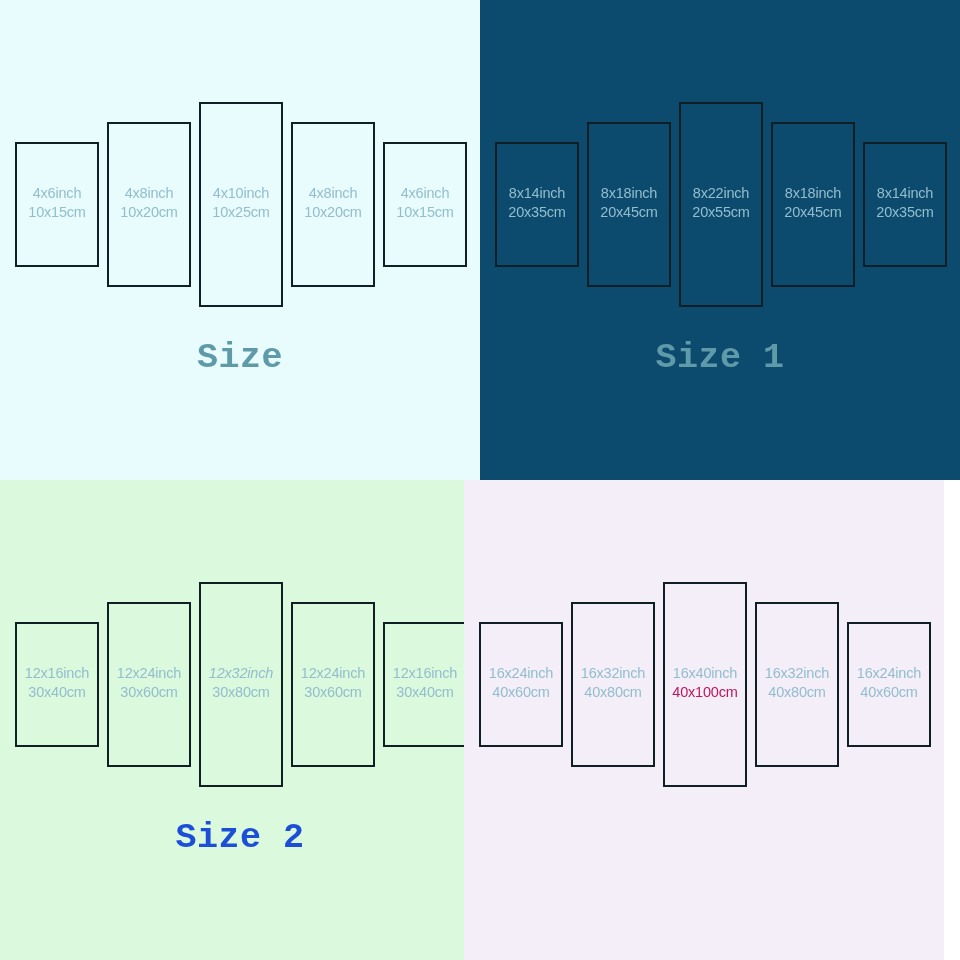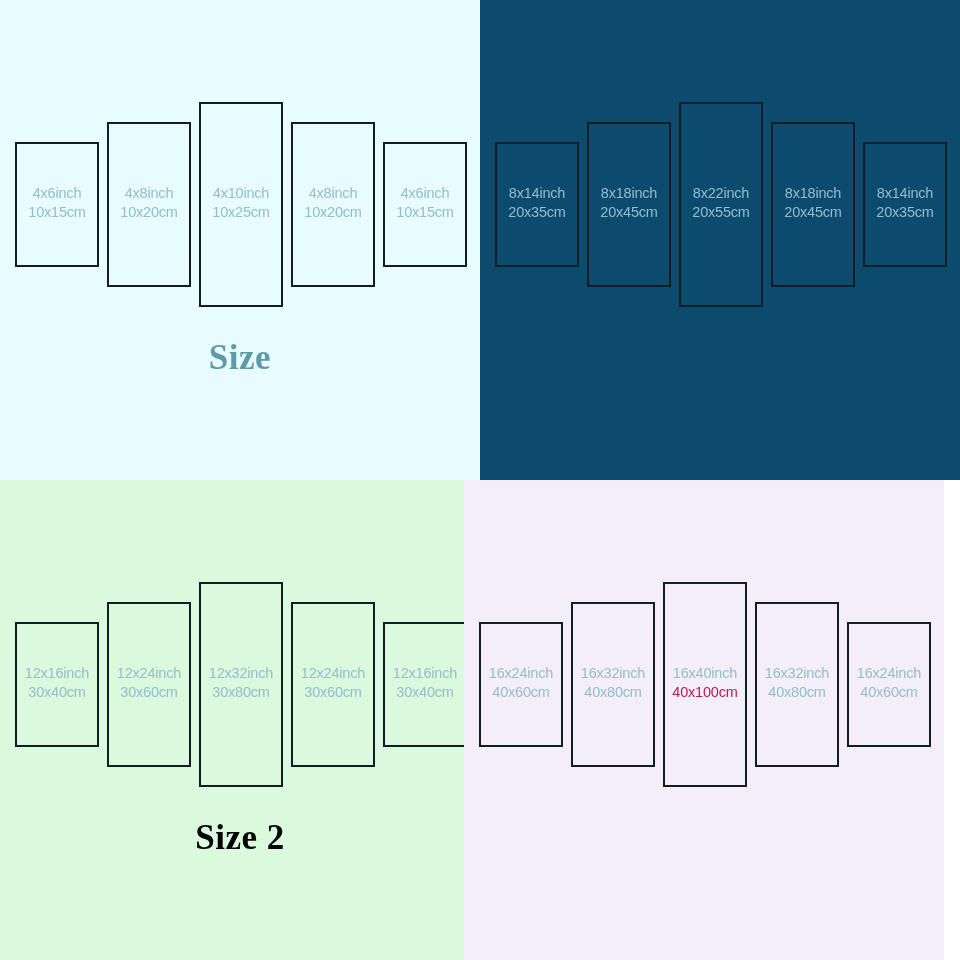--- a/index.html
+++ b/index.html
@@ -69,21 +69,21 @@
   .label.l3 { left: 287px; }
   .label.l4 { left: 379px; }
 
   
   .q-title {
     position: absolute;
     left: 0;
     top: 338px;
     width: 480px;
     text-align: center;
-    font-family: Liberation Serif, serif;
+    font-family: Liberation Mono, monospace;
     font-weight: bold;
     font-size: 35px;
     letter-spacing: 0.5px;
     color: #5f9aa8;
   }
 </style>
 </head>
 <body>
 
 <div id="root">
@@ -142,52 +142,53 @@
       </div>
       <div class="label l3">
         <span class="ln" style="color: rgb(147, 189, 205);">8x18inch</span>
         <span class="ln" style="color: rgb(147, 189, 205);">20x45cm</span>
       </div>
       <div class="label l4">
         <span class="ln" style="color: rgb(147, 189, 205);">8x14inch</span>
         <span class="ln" style="color: rgb(147, 189, 205);">20x35cm</span>
       </div>
     </div>
+    <div class="q-title" style="color: rgb(95, 154, 168);">Size 1</div>
   </div>
 
   <div class="quadrant q-bl" style="background: rgb(219, 250, 221);">
     <div class="panels">
       <div class="panel p0" style="border-color: rgb(16, 31, 38);"></div>
       <div class="panel p1" style="border-color: rgb(16, 31, 38);"></div>
       <div class="panel p2" style="border-color: rgb(16, 31, 38);"></div>
       <div class="panel p3" style="border-color: rgb(16, 31, 38);"></div>
       <div class="panel p4" style="border-color: rgb(16, 31, 38);"></div>
 
       <div class="label l0">
         <span class="ln" style="color: rgb(147, 189, 205);">12x16inch</span>
         <span class="ln" style="color: rgb(147, 189, 205);">30x40cm</span>
       </div>
       <div class="label l1">
         <span class="ln" style="color: rgb(147, 189, 205);">12x24inch</span>
         <span class="ln" style="color: rgb(147, 189, 205);">30x60cm</span>
       </div>
       <div class="label l2">
-        <span class="ln" style="color: rgb(147, 189, 205);">12x32inch</span>
+        <span class="ln" style="color: rgb(147, 189, 205); font-style: italic;">12x32inch</span>
         <span class="ln" style="color: rgb(147, 189, 205);">30x80cm</span>
       </div>
       <div class="label l3">
         <span class="ln" style="color: rgb(147, 189, 205);">12x24inch</span>
         <span class="ln" style="color: rgb(147, 189, 205);">30x60cm</span>
       </div>
       <div class="label l4">
         <span class="ln" style="color: rgb(147, 189, 205);">12x16inch</span>
         <span class="ln" style="color: rgb(147, 189, 205);">30x40cm</span>
       </div>
     </div>
-    <div class="q-title" style="color: #000000;">Size 2</div>
+    <div class="q-title" style="color: #1d4ed8;">Size 2</div>
   </div>
 
   <div class="quadrant q-br" style="background: rgb(244, 238, 248);">
     <div class="panels">
       <div class="panel p0" style="border-color: rgb(16, 31, 38);"></div>
       <div class="panel p1" style="border-color: rgb(16, 31, 38);"></div>
       <div class="panel p2" style="border-color: rgb(16, 31, 38);"></div>
       <div class="panel p3" style="border-color: rgb(16, 31, 38);"></div>
       <div class="panel p4" style="border-color: rgb(16, 31, 38);"></div>
 

